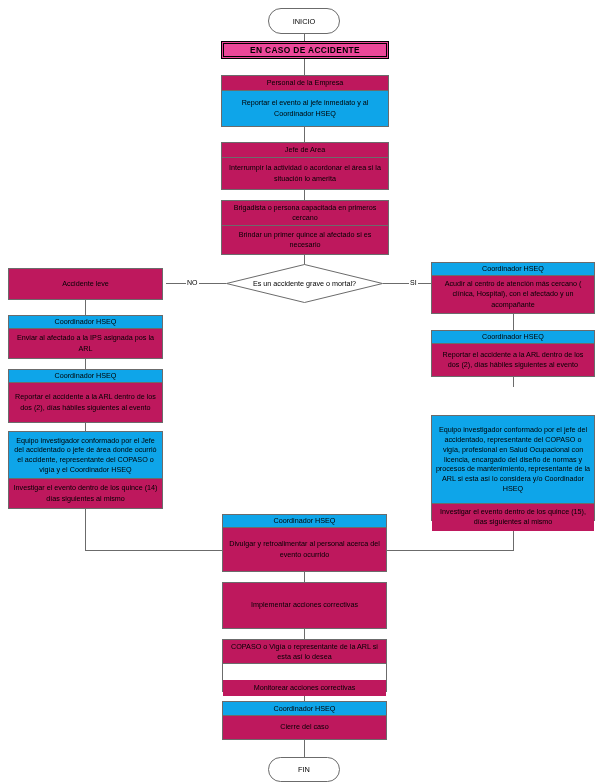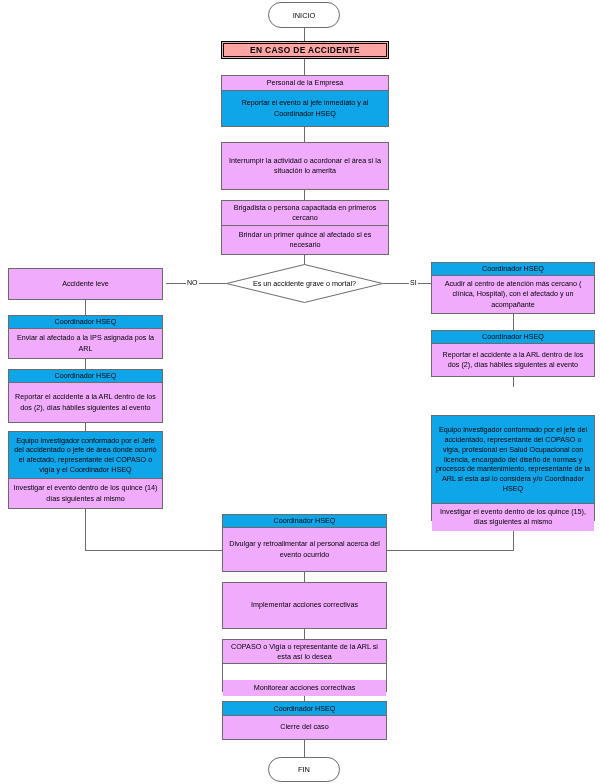--- a/index.html
+++ b/index.html
@@ -41,42 +41,42 @@
   .node .body{
     box-sizing:border-box;
     padding:3px 4px;
     flex:1 1 auto;
     display:flex;
     align-items:center;
     justify-content:center;
   }
   .node .body span, .node .hdr span{display:block;width:100%;}
   .yellow{background:#0ea5e9;}
-  .white{background:#f0abfc;}
+  .white{background:#be185d;}
 
   
   .term{
     position:absolute;
     box-sizing:border-box;
     border:1px solid #6b6b6b;
     border-radius:24px;
     background:#ffffff;
     display:flex;
     align-items:center;
     justify-content:center;
     font-size:7.4px;
     color:#000;
   }
 
   
   .titlebox{
     position:absolute;
     box-sizing:border-box;
     border:1px solid #000;
-    background:#fca5a5;
+    background:#ec4899;
     padding:1px;
   }
   .titlebox .inner{
     box-sizing:border-box;
     width:100%;height:100%;
     border:1px solid #000;
     display:flex;align-items:center;justify-content:center;
     font-size:8.4px;
     font-weight:bold;
     letter-spacing:.35px;
@@ -143,40 +143,43 @@
   <div class="ln lnh" style="left:387px;top:550px;width:127px;"></div>
 
   <div class="ln lnv" style="left:304px;top:572px;height:10px;"></div>
 
   <div class="ln lnv" style="left:304px;top:629px;height:10px;"></div>
 
   <div class="ln lnv" style="left:304px;top:692px;height:9px;"></div>
 
   <div class="ln lnv" style="left:304px;top:740px;height:17px;"></div>
 
-  <div class="term" style="left:268px;top:2px;width:72px;height:26px;">
+  <div class="term" style="left:268px;top:8px;width:72px;height:26px;">
     <span>INICIO</span>
   </div>
 
   <div class="titlebox" style="left:221px;top:41px;width:168px;height:18px;">
     <div class="inner">
       <span>EN CASO DE ACCIDENTE</span>
     </div>
   </div>
 
   <div class="node" style="left:221px;top:75px;width:168px;height:52px;">
     <div class="hdr white" style="height:15px;">
       <span>Personal de la Empresa</span>
     </div>
     <div class="body yellow">
       <span>Reportar el evento al jefe inmediato y al Coordinador HSEQ</span>
     </div>
   </div>
 
   <div class="node" style="left:221px;top:142px;width:168px;height:48px;">
+    <div class="hdr white" style="height:15px;">
+      <span>Jefe de Area</span>
+    </div>
     <div class="body white">
       <span>Interrumpir la actividad o acordonar el área si la situación lo amerita</span>
     </div>
   </div>
 
   <div class="node" style="left:221px;top:200px;width:168px;height:55px;">
     <div class="hdr white" style="height:25px;">
       <span>Brigadista o persona capacitada en primeros cercano</span>
     </div>
     <div class="body white">
@@ -215,21 +218,21 @@
     <div class="hdr yellow" style="height:13px;">
       <span>Coordinador HSEQ</span>
     </div>
     <div class="body white">
       <span>Reportar el accidente a la ARL dentro de los dos (2), días hábiles siguientes al evento</span>
     </div>
   </div>
 
   <div class="node" style="left:8px;top:431px;width:155px;height:78px;">
     <div class="hdr yellow" style="height:47px;">
-      <span>Equipo investigador conformado por el Jefe del accidentado o jefe de área donde ocurrió el afectado, representante del COPASO o vigía y el Coordinador HSEQ</span>
+      <span>Equipo investigador conformado por el Jefe del accidentado o jefe de área donde ocurrió el accidente, representante del COPASO o vigía y el Coordinador HSEQ</span>
     </div>
     <div class="body white">
       <span>Investigar el evento dentro de los quince (14) días siguientes al mismo</span>
     </div>
   </div>
 
   <div class="node" style="left:431px;top:262px;width:164px;height:52px;">
     <div class="hdr yellow" style="height:13px;">
       <span>Coordinador HSEQ</span>
     </div>

